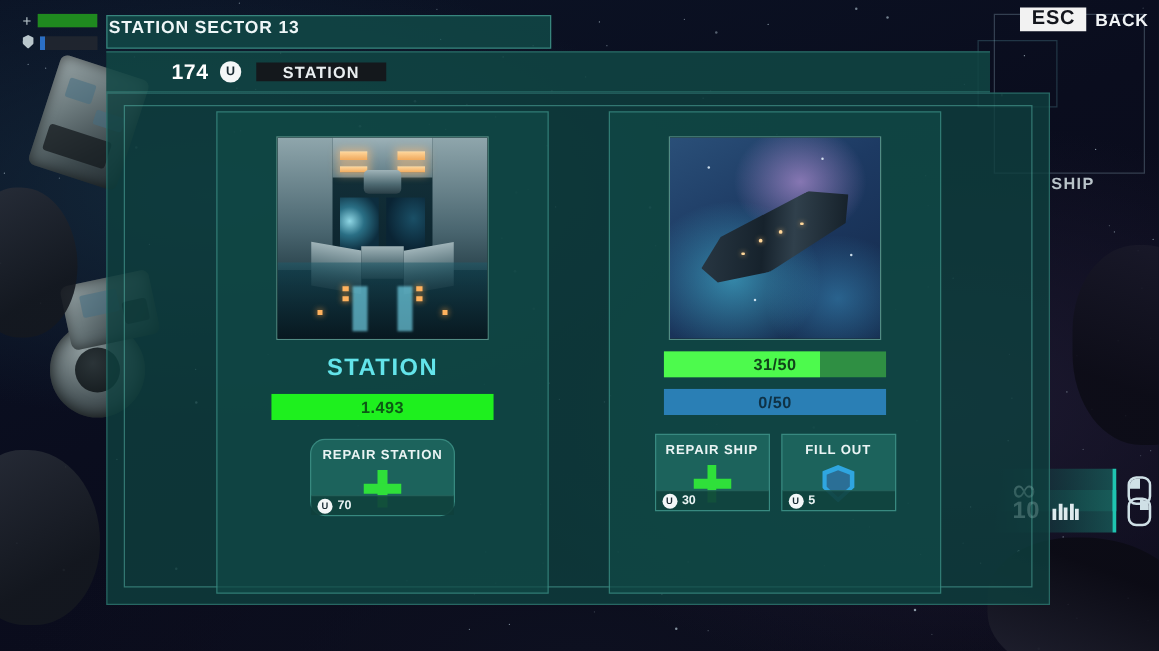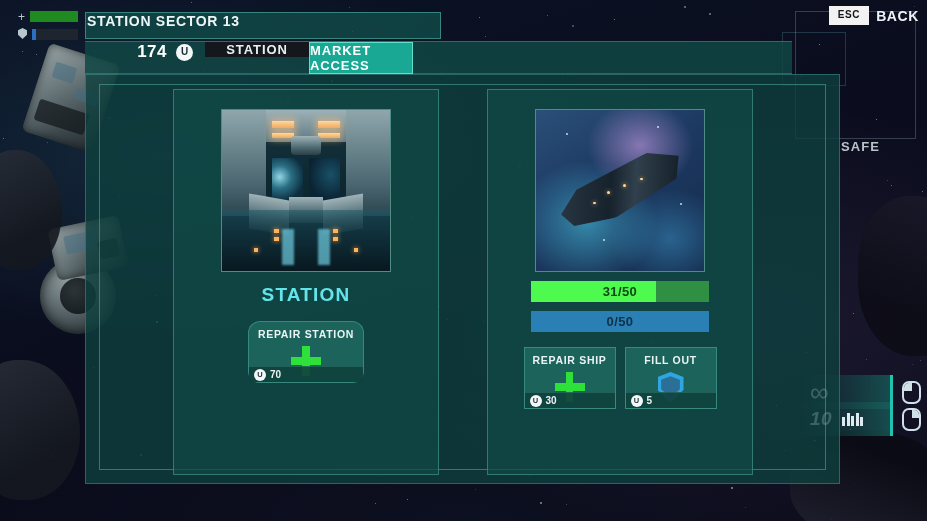--- a/index.html
+++ b/index.html
@@ -46,21 +46,21 @@
   .hud-bar#hb1{width:280px;}
   .hud-bar#hb2{width:280px;}
   .hud-fill{position:absolute;left:0;top:0;bottom:0;}
   .shield-glyph{display:inline-block;width:9px;height:11px;
     background:#b9c6cc;
     -webkit-clip-path:polygon(50% 0,100% 20%,100% 62%,50% 100%,0 62%,0 20%);
     clip-path:polygon(50% 0,100% 20%,100% 62%,50% 100%,0 62%,0 20%);}
 
   
   .esc-wrap{position:absolute;right:8px;top:6px;display:flex;align-items:center;gap:7px;}
-  .esc-key{background:#f2f2f2;color:#13151c;font-size:10px;font-weight:700;letter-spacing:.6px;
+  .esc-key{background:#f2f2f2;color:#13151c;font-size:16px;font-weight:700;letter-spacing:.6px;
     padding:2px 9px 3px;line-height:14px;}
   .back-lbl{color:#f0f3f5;font-size:14px;font-weight:700;letter-spacing:.6px;}
 
   .safe-lbl{position:absolute;left:841px;top:139px;color:#b9c3c9;font-size:13px;letter-spacing:1.1px;font-weight:600;}
 
   
   .hud-frame{position:absolute;border:1px solid rgba(150,180,195,.30);}
 
   
   .wpn{position:absolute;right:6px;display:flex;align-items:center;}
@@ -79,21 +79,21 @@
 
   
   .dlg{position:absolute;left:85px;top:12px;width:755px;height:472px;}
   .title-bar{position:absolute;left:0;top:0;width:356px;height:27px;
     background:rgba(17,74,72,.82);border:1px solid rgba(90,190,175,.55);box-sizing:border-box;
     display:flex;padding-left:1px;}
   .title-txt{color:#eef6f7;font-size:14px;font-weight:700;letter-spacing:.7px;}
 
   .tabbar{position:absolute;left:0;top:29px;width:707px;height:33px;
     background:rgba(16,70,68,.85);border-top:1px solid rgba(80,180,166,.4);
-    border-bottom:1px solid rgba(80,180,166,.35);box-sizing:border-box;display:flex;align-items:flex-start;}
+    border-bottom:1px solid rgba(80,180,166,.35);box-sizing:border-box;display:flex;align-items:center;}
   .tab-credits{display:flex;align-items:center;justify-content:flex-end;gap:9px;
     width:108px;padding-right:12px;}
   .credit-num{color:#ffffff;font-size:17px;font-weight:700;letter-spacing:.5px;}
   .coin{width:17px;height:17px;border-radius:50%;background:#f4f7f8;
     display:flex;align-items:center;justify-content:center;
     color:#1a2b33;font-size:10px;font-weight:700;line-height:10px;}
   .tab{display:flex;align-items:center;justify-content:center;width:104px;
     font-size:13px;font-weight:700;letter-spacing:.9px;box-sizing:border-box;}
   .tab.inactive{background:#14181c;color:#e9eef0;}
   .tab.active{background:#19a894;color:#ffffff;border:1px solid #5fe0cb;box-sizing:border-box;}
@@ -387,31 +387,31 @@
     </div>
   </div>
 
   <div class="hud-frame" style="left:795px;top:11px;width:119px;height:126px;"></div>
   <div class="hud-frame" style="left:782px;top:32px;width:62px;height:52px;border-color:rgba(120,200,210,.22);"></div>
 
   <div class="esc-wrap">
     <div class="esc-key">ESC</div>
     <div class="back-lbl">BACK</div>
   </div>
-  <div class="safe-lbl">SAFE</div>
+  <div class="safe-lbl">SHIP</div>
 
   <div class="wpn" style="top:375px;">
     <div class="wpn-box">
       <span class="wpn-inf">∞</span>
     </div>
     <div class="mouse">
         <span class="lobe l"></span>
       </div>
   </div>
-  <div class="wpn" style="top:402px;font-style:italic;">
+  <div class="wpn" style="top:392px;">
     <div class="wpn-box">
       <span class="wpn-num">10</span>
       <span class="ammo-ico">
         <i style="height:9px"></i>
           <i style="height:13px"></i>
           <i style="height:10px"></i>
           <i style="height:13px"></i>
           <i style="height:9px"></i>
       </span>
     </div>
@@ -425,21 +425,20 @@
     <div class="title-bar">
       <span class="title-txt">STATION SECTOR 13</span>
     </div>
 
     <div class="tabbar">
       <div class="tab-credits">
         <span class="credit-num">174</span>
         <span class="coin">U</span>
       </div>
       <div class="tab inactive">STATION</div>
-      <div class="tab active">MARKET ACCESS</div>
       <div class="tabbar-rest"></div>
     </div>
 
     <div class="dlg-body">
       <div class="dlg-inner"></div>
     </div>
 
     <div class="cards">
 
       <div class="card">
@@ -465,20 +464,24 @@
             <div class="amber" style="left:31%;top:79%;width:3%;height:2.5%;"></div>
             <div class="amber" style="right:31%;top:74%;width:3%;height:2.5%;"></div>
             <div class="amber" style="right:31%;top:79%;width:3%;height:2.5%;"></div>
             <div class="amber" style="left:19%;bottom:12%;width:2.5%;height:2%;"></div>
             <div class="amber" style="right:19%;bottom:12%;width:2.5%;height:2%;"></div>
           </div>
         </div>
 
         <div class="card-title">STATION</div>
 
+        <div class="bar">
+          <span class="fill" id="bar-s0" style="width: 100%; background: rgb(30, 240, 30);"></span>
+          <span class="btxt" id="txt-s0" style="color: rgb(12, 90, 20);">1.493</span>
+        </div>
 
         <div class="btn-row">
           <div class="abtn wide">
             <span class="lbl">REPAIR STATION</span>
             <span class="glyph">
                 <span class="plus"></span>
               </span>
             <span class="cost">
               <span class="coin">U</span>
               <span class="cval">70</span>

